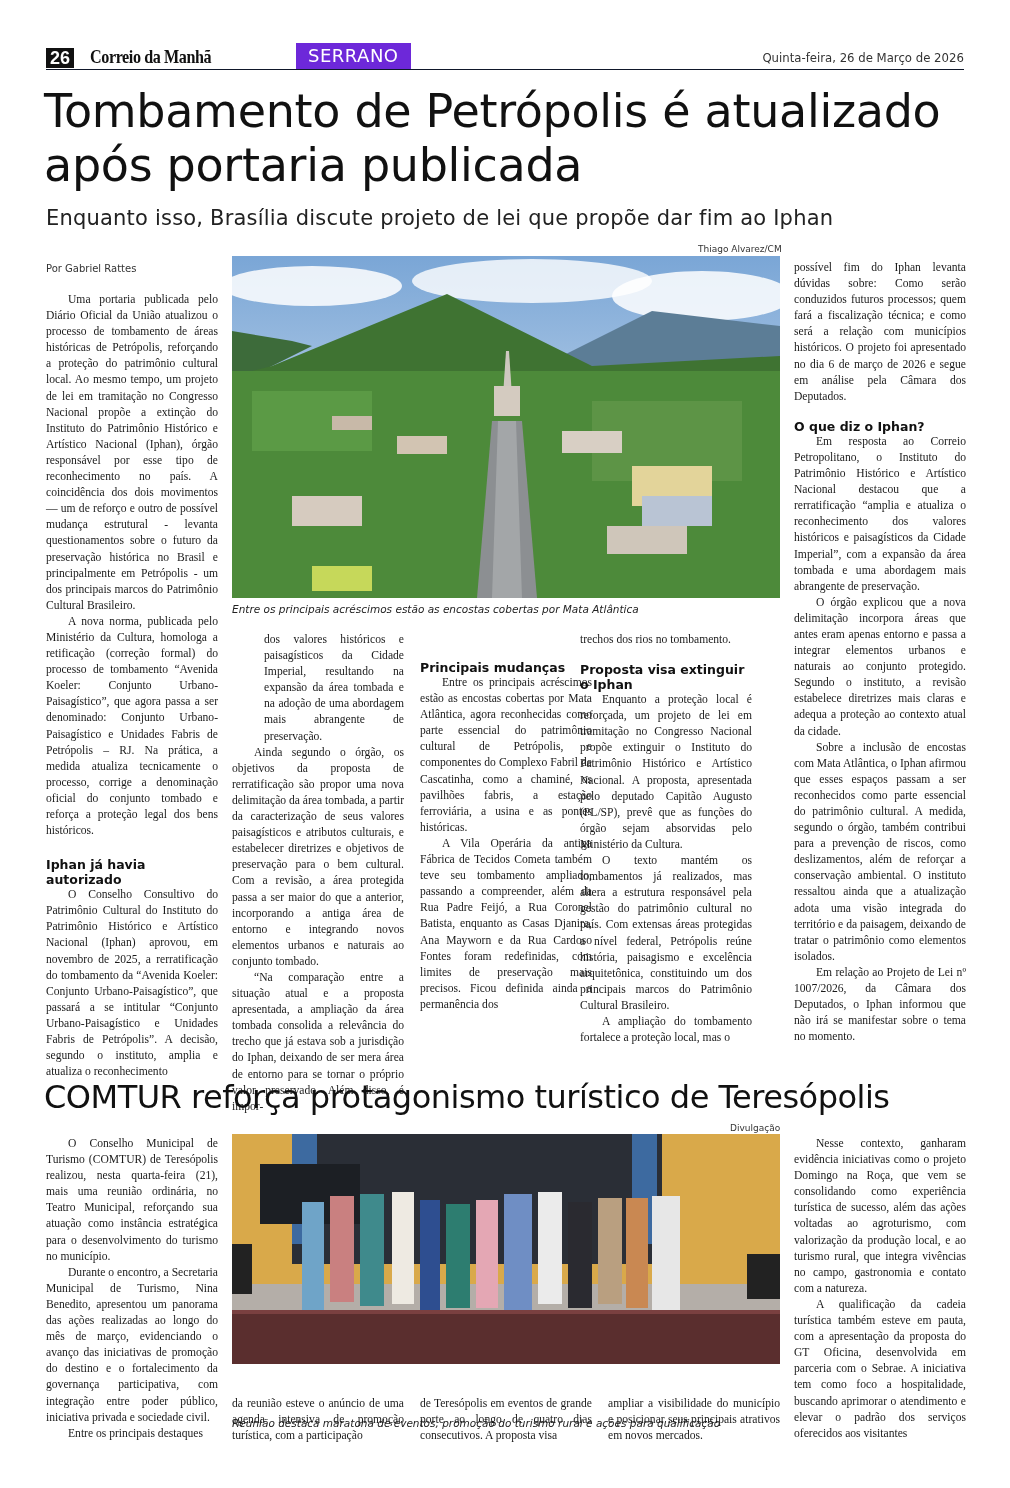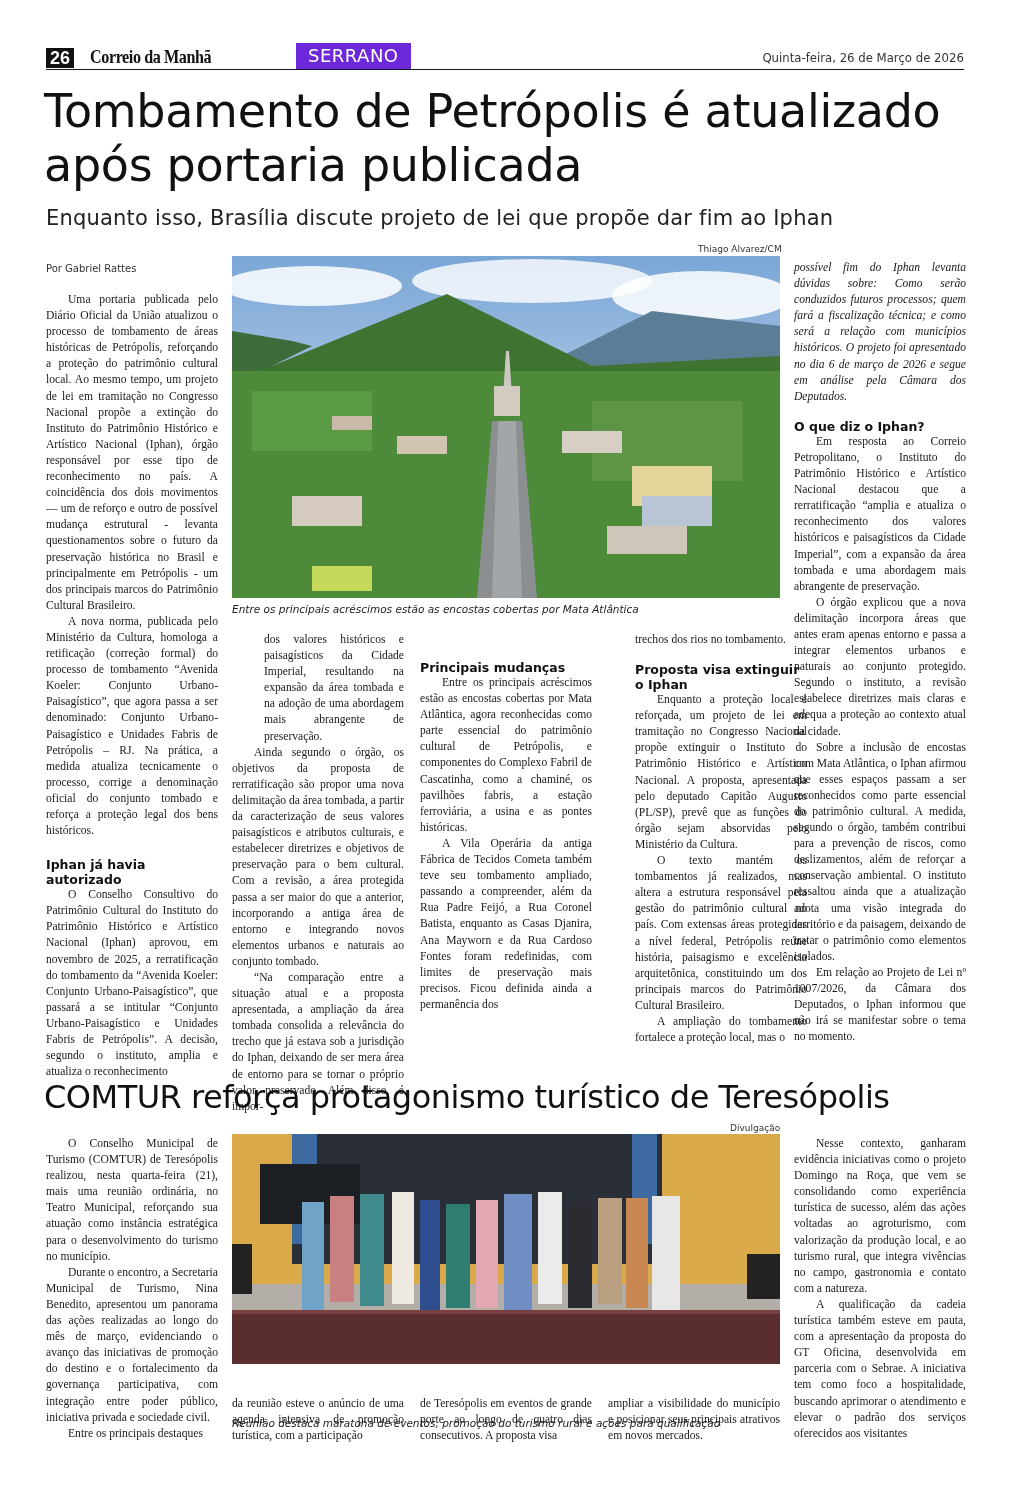--- a/index.html
+++ b/index.html
@@ -82,30 +82,30 @@
   <p>Ainda segundo o órgão, os objetivos da proposta de rerratificação são propor uma nova delimitação da área tombada, a partir da caracterização de seus valores paisagísticos e atributos culturais, e estabelecer diretrizes e objetivos de preservação para o bem cultural. Com a revisão, a área protegida passa a ser maior do que a anterior, incorporando a antiga área de entorno e integrando novos elementos urbanos e naturais ao conjunto tombado.</p>
   <p>“Na comparação entre a situação atual e a proposta apresentada, a ampliação da área tombada consolida a relevância do trecho que já estava sob a jurisdição do Iphan, deixando de ser mera área de entorno para se tornar o próprio valor preservado. Além disso, é impor-</p>
 </div>
 
 <div class="col" style="left:420px; top:632px; width:172px;">
   <h3>Principais mudanças</h3>
   <p>Entre os principais acréscimos estão as encostas cobertas por Mata Atlântica, agora reconhecidas como parte essencial do patrimônio cultural de Petrópolis, e componentes do Complexo Fabril de Cascatinha, como a chaminé, os pavilhões fabris, a estação ferroviária, a usina e as pontes históricas.</p>
   <p>A Vila Operária da antiga Fábrica de Tecidos Cometa também teve seu tombamento ampliado, passando a compreender, além da Rua Padre Feijó, a Rua Coronel Batista, enquanto as Casas Djanira, Ana Mayworn e da Rua Cardoso Fontes foram redefinidas, com limites de preservação mais precisos. Ficou definida ainda a permanência dos</p>
 </div>
 
-<div class="col" style="left:635px; top:632px; width:172px;">
+<div class="col" style="left:580px; top:632px; width:172px;">
   <p style="text-indent:0;">trechos dos rios no tombamento.</p>
   <h3 style="margin-top:14px;">Proposta visa extinguir o Iphan</h3>
   <p>Enquanto a proteção local é reforçada, um projeto de lei em tramitação no Congresso Nacional propõe extinguir o Instituto do Patrimônio Histórico e Artístico Nacional. A proposta, apresentada pelo deputado Capitão Augusto (PL/SP), prevê que as funções do órgão sejam absorvidas pelo Ministério da Cultura.</p>
   <p>O texto mantém os tombamentos já realizados, mas altera a estrutura responsável pela gestão do patrimônio cultural no país. Com extensas áreas protegidas a nível federal, Petrópolis reúne história, paisagismo e excelência arquitetônica, constituindo um dos principais marcos do Patrimônio Cultural Brasileiro.</p>
   <p>A ampliação do tombamento fortalece a proteção local, mas o</p>
 </div>
 
 <div class="col" style="left:794px; top:260px; width:172px;">
-  <p style="text-indent:0;font-style:italic;">possível fim do Iphan levanta dúvidas sobre: Como serão conduzidos futuros processos; quem fará a fiscalização técnica; e como será a relação com municípios históricos. O projeto foi apresentado no dia 6 de março de 2026 e segue em análise pela Câmara dos Deputados.</p>
+  <p style="text-indent:0;">possível fim do Iphan levanta dúvidas sobre: Como serão conduzidos futuros processos; quem fará a fiscalização técnica; e como será a relação com municípios históricos. O projeto foi apresentado no dia 6 de março de 2026 e segue em análise pela Câmara dos Deputados.</p>
   <h3 style="margin-top:14px;">O que diz o Iphan?</h3>
   <p>Em resposta ao Correio Petropolitano, o Instituto do Patrimônio Histórico e Artístico Nacional destacou que a rerratificação “amplia e atualiza o reconhecimento dos valores históricos e paisagísticos da Cidade Imperial”, com a expansão da área tombada e uma abordagem mais abrangente de preservação.</p>
   <p>O órgão explicou que a nova delimitação incorpora áreas que antes eram apenas entorno e passa a integrar elementos urbanos e naturais ao conjunto protegido. Segundo o instituto, a revisão estabelece diretrizes mais claras e adequa a proteção ao contexto atual da cidade.</p>
   <p>Sobre a inclusão de encostas com Mata Atlântica, o Iphan afirmou que esses espaços passam a ser reconhecidos como parte essencial do patrimônio cultural. A medida, segundo o órgão, também contribui para a prevenção de riscos, como deslizamentos, além de reforçar a conservação ambiental. O instituto ressaltou ainda que a atualização adota uma visão integrada do território e da paisagem, deixando de tratar o patrimônio como elementos isolados.</p>
   <p>Em relação ao Projeto de Lei nº 1007/2026, da Câmara dos Deputados, o Iphan informou que não irá se manifestar sobre o tema no momento.</p>
 </div>
 
 <h2 class="headline2">COMTUR reforça protagonismo turístico de Teresópolis</h2>
 
 <div class="credit" style="left:730px; top:1123px;">Divulgação</div>

